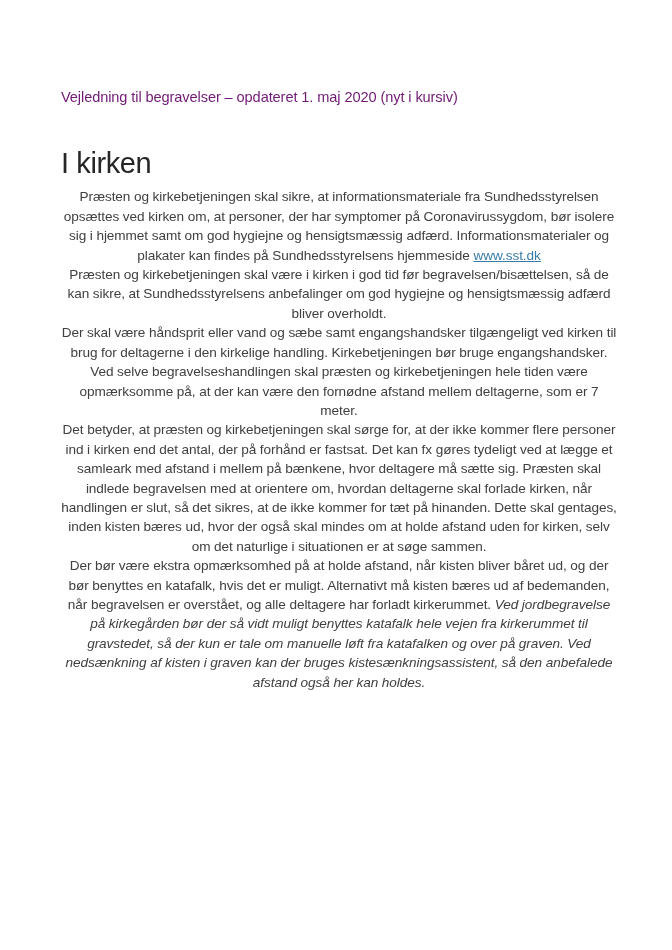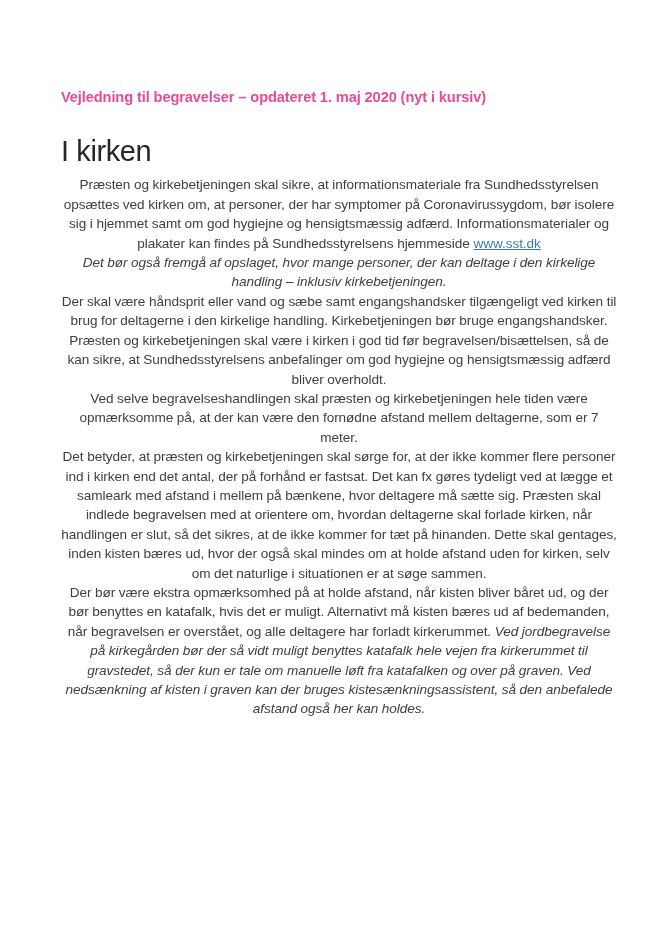--- a/index.html
+++ b/index.html
@@ -24,34 +24,34 @@
     overflow: hidden;
   }
   .doc-body {
     position: absolute;
     left: 61px;
     top: 88px;
     width: 556px;
   }
   .doc-title {
     font-size: 14.6px;
-    font-weight: bold;
-    color: #ec4899;
+    font-weight: normal;
+    color: #701a75;
     line-height: 1.3;
     letter-spacing: -0.1px;
     margin: 0 0 0 0;
     padding: 0;
   }
   .doc-heading {
     font-size: 29px;
     font-weight: normal;
     color: #262626;
     line-height: 1.12;
     letter-spacing: -0.4px;
-    margin: 28px 0 8px 0;
+    margin: 40px 0 8px 0;
     padding: 0;
   }
   .para {
     font-size: 13.6px;
     line-height: 19.4px;
     color: #404040;
     margin: 0;
     padding: 0;
     text-align: center;
     letter-spacing: -0.06px;
@@ -74,26 +74,25 @@
 
 <div class="page">
   <div class="doc-body">
 
     <p class="doc-title">Vejledning til begravelser – opdateret 1. maj 2020 (nyt i kursiv)</p>
 
     <h1 class="doc-heading">I kirken</h1>
 
     <p class="para"><span>Præsten og kirkebetjeningen skal sikre, at informationsmateriale fra Sundhedsstyrelsen opsættes ved kirken om, at personer, der har symptomer på Coronavirussygdom, bør isolere sig i hjemmet samt om god hygiejne og hensigtsmæssig adfærd. Informationsmaterialer og plakater kan findes på Sundhedsstyrelsens hjemmeside </span><a class="doclink" href="#">www.sst.dk</a></p>
 
-    <p class="para italic">Det bør også fremgå af opslaget, hvor mange personer, der kan deltage i den kirkelige handling – inklusiv kirkebetjeningen.</p>
 
 
+    <p class="para">Præsten og kirkebetjeningen skal være i kirken i god tid før begravelsen/bisættelsen, så de kan sikre, at Sundhedsstyrelsens anbefalinger om god hygiejne og hensigtsmæssig adfærd bliver overholdt.</p>
+
     <p class="para">Der skal være håndsprit eller vand og sæbe samt engangshandsker tilgængeligt ved kirken til brug for deltagerne i den kirkelige handling. Kirkebetjeningen bør bruge engangshandsker.</p>
-
-    <p class="para">Præsten og kirkebetjeningen skal være i kirken i god tid før begravelsen/bisættelsen, så de kan sikre, at Sundhedsstyrelsens anbefalinger om god hygiejne og hensigtsmæssig adfærd bliver overholdt.</p>
 
     <p class="para">Ved selve begravelseshandlingen skal præsten og kirkebetjeningen hele tiden være opmærksomme på, at der kan være den fornødne afstand mellem deltagerne, som er 7 meter.</p>
 
     <p class="para">Det betyder, at præsten og kirkebetjeningen skal sørge for, at der ikke kommer flere personer ind i kirken end det antal, der på forhånd er fastsat. Det kan fx gøres tydeligt ved at lægge et samleark med afstand i mellem på bænkene, hvor deltagere må sætte sig. Præsten skal indlede begravelsen med at orientere om, hvordan deltagerne skal forlade kirken, når handlingen er slut, så det sikres, at de ikke kommer for tæt på hinanden. Dette skal gentages, inden kisten bæres ud, hvor der også skal mindes om at holde afstand uden for kirken, selv om det naturlige i situationen er at søge sammen.</p>
 
     <p class="para"><span>Der bør være ekstra opmærksomhed på at holde afstand, når kisten bliver båret ud, og der bør benyttes en katafalk, hvis det er muligt. Alternativt må kisten bæres ud af bedemanden, når begravelsen er overstået, og alle deltagere har forladt kirkerummet. </span><span class="ital">Ved jordbegravelse på kirkegården bør der så vidt muligt benyttes katafalk hele vejen fra kirkerummet til gravstedet, så der kun er tale om manuelle løft fra katafalken og over på graven. Ved nedsænkning af kisten i graven kan der bruges kistesænkningsassistent, så den anbefalede afstand også her kan holdes.</span></p>
 
   </div>
 </div>
 

